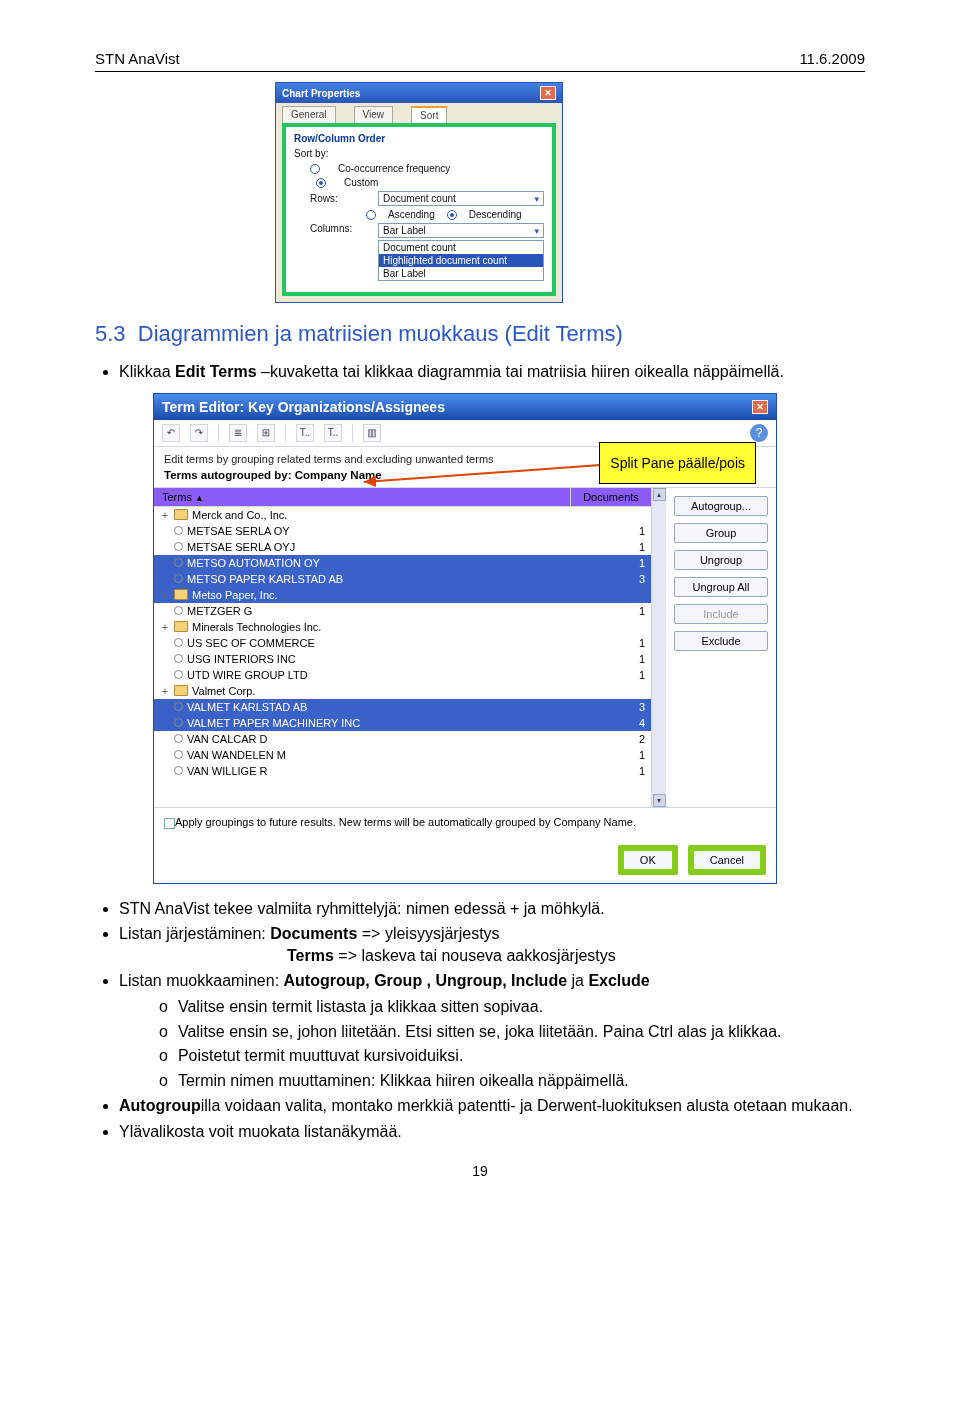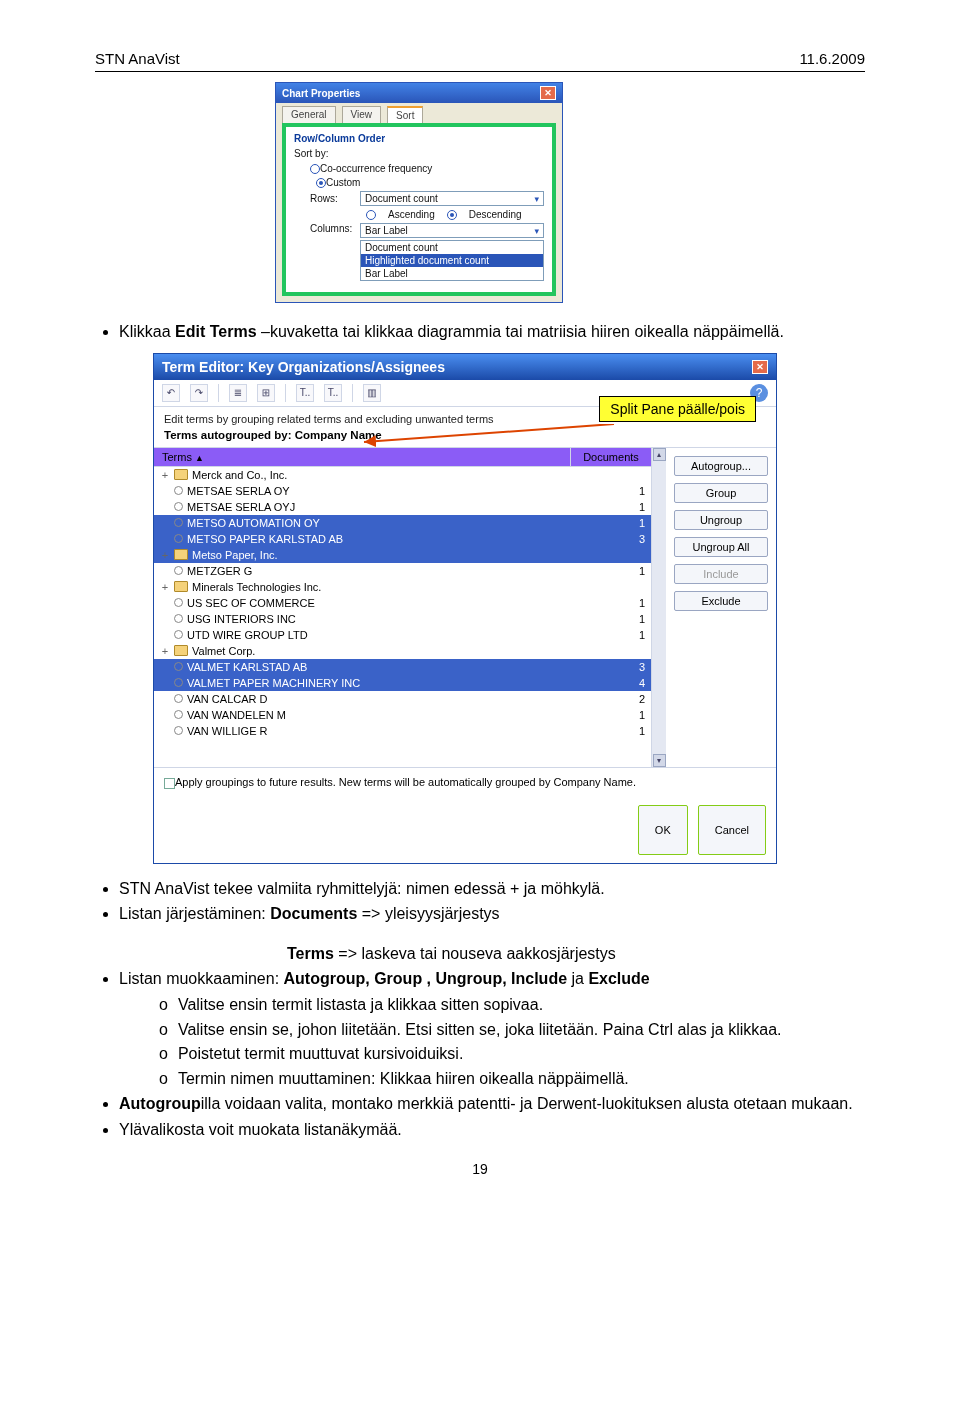--- a/index.html
+++ b/index.html
@@ -46,21 +46,21 @@
     background: #e46a4a;
     border: 1px solid #fff;
     color: #fff;
     display: flex; align-items: center; justify-content: center;
     font-size: 9px;
   }
   .cp-tabs {
     display: flex;
     background: #ece9d8;
     padding: 3px 6px 0 6px;
-    gap: 4px;
+    gap: 16px;
     font-size: 10px;
   }
   .cp-tab {
     padding: 2px 8px;
     background: #f4f3ee;
     border: 1px solid #aca899;
     border-bottom: none;
     margin-right: 2px;
     color: #444;
   }
@@ -68,21 +68,21 @@
     background: #fff;
     border-top: 2px solid #f0a030;
   }
   .cp-body {
     background: #fff;
     margin: 0 6px 6px 6px;
     border: 4px solid #22c55e;
     padding: 6px 8px 8px 8px;
   }
   .cp-label { color: #0a3a9a; font-weight: bold; margin-bottom: 4px; }
-  .cp-row { display: flex; align-items: center; margin: 3px 0; gap: 0; }
+  .cp-row { display: flex; align-items: center; margin: 3px 0; gap: 18px; }
   .cp-radio { width: 10px; height: 10px; border: 1px solid #2a55b8; border-radius: 50%; display:inline-block; position:relative;}
   .cp-radio.sel::after { content:""; position:absolute; inset:2px; background:#2a55b8; border-radius:50%;}
   .cp-dd {
     flex: 1;
     border: 1px solid #7f9db9;
     background: #fff;
     padding: 1px 4px;
     display: flex; justify-content: space-between; align-items: center;
   }
   .cp-dd .chev { color:#2a55b8; font-size:9px;}
@@ -135,27 +135,27 @@
   .circ { width:9px; height:9px; border:1px solid #888; border-radius:50%; display:inline-block;}
   .folder { width:14px; height:11px; background:#f5d27a; border:1px solid #b08a2a; display:inline-block; border-radius:1px;}
   .te-scroll { width:15px; background:#e4e8f2; border-left:1px solid #cfd6e6; display:flex; flex-direction:column; justify-content:space-between; align-items:center;}
   .sc-btn { width:13px; height:13px; background:#d2d8e8; border:1px solid #9aa6c2; display:flex; align-items:center; justify-content:center; font-size:8px; color:#446;}
   .te-side { width:110px; padding:8px 8px; display:flex; flex-direction:column; gap:7px;}
   .side-btn { border:1px solid #9aa6c2; background:#f4f6fa; padding:3px 4px; text-align:center; font-size:11px; border-radius:2px;}
   .side-btn.dis { color:#999; }
   .te-check { padding:8px 10px; border-top:1px solid #cfd6e6; font-size:11px; display:flex; gap:0; align-items:flex-start;}
   .chkbox { width:11px; height:11px; border:1px solid #7a9; background:#fff; flex-shrink:0; margin-top:2px;}
   .te-footer { padding:8px 10px; display:flex; justify-content:flex-end; gap:10px;}
-  .te-footer .btn { border:1px solid #84cc16; background:#f4f6fa; padding:18px 16px; font-size:11px; border-radius:2px;}
+  .te-footer .btn { border:6px solid #84cc16; background:#f4f6fa; padding:3px 16px; font-size:11px; border-radius:2px;}
   .callout {
     position:absolute;
-    top:42px; right:20px;
+    top:48px; right:20px;
     background:#ffff33;
     border:1px solid #000;
-    padding:4px 10px;
+    padding:12px 10px;
     font-size:14px;
     z-index:5;
   }
   .arrow-line {
     position:absolute;
     top:70px; left:205px;
     width:260px; height:50px;
     z-index:3;
     pointer-events:none;
   }
@@ -219,20 +219,23 @@
           <div class="cp-listbox">
             <div class="cp-li">Document count</div>
             <div class="cp-li sel">Highlighted document count</div>
             <div class="cp-li">Bar Label</div>
           </div>
         </div>
       </div>
     </div>
   </div>
 
+  <div class="section-title">
+    <span>5.3</span>&nbsp;&nbsp;<span>Diagrammien ja matriisien muokkaus (Edit Terms)</span>
+  </div>
 
   <ul class="bullets">
     <li>
       <span>Klikkaa </span><span class="bold">Edit Terms</span><span> –kuvaketta tai klikkaa diagrammia tai matriisia hiiren oikealla näppäimellä.</span>
     </li>
   </ul>
 
   <div class="term-editor">
     <div class="callout">Split Pane päälle/pois</div>
     <svg class="arrow-line">
@@ -428,21 +431,21 @@
     <div class="te-footer">
       <span class="btn">OK</span>
       <span class="btn">Cancel</span>
     </div>
   </div>
 
   <ul class="bullets">
     <li>STN AnaVist tekee valmiita ryhmittelyjä: nimen edessä + ja möhkylä.</li>
     <li>
       <span>Listan järjestäminen: </span><span class="bold">Documents</span><span> =&gt; yleisyysjärjestys</span><br>
-      <span style="display:inline-block; margin-left:168px;margin-top:18px;"><span class="bold">Terms</span><span> =&gt; laskeva tai nouseva aakkosjärjestys</span></span>
+      <span style="display:inline-block; margin-left:168px;"><span class="bold">Terms</span><span> =&gt; laskeva tai nouseva aakkosjärjestys</span></span>
     </li>
     <li>
       <span>Listan muokkaaminen: </span><span class="bold">Autogroup, Group , Ungroup, Include</span><span> ja </span><span class="bold">Exclude</span>
       <ul class="sub">
         <li>Valitse ensin termit listasta ja klikkaa sitten sopivaa.</li>
         <li>Valitse ensin se, johon liitetään. Etsi sitten se, joka liitetään. Paina Ctrl alas ja klikkaa.</li>
         <li>Poistetut termit muuttuvat kursivoiduiksi.</li>
         <li>Termin nimen muuttaminen: Klikkaa hiiren oikealla näppäimellä.</li>
       </ul>
     </li>

